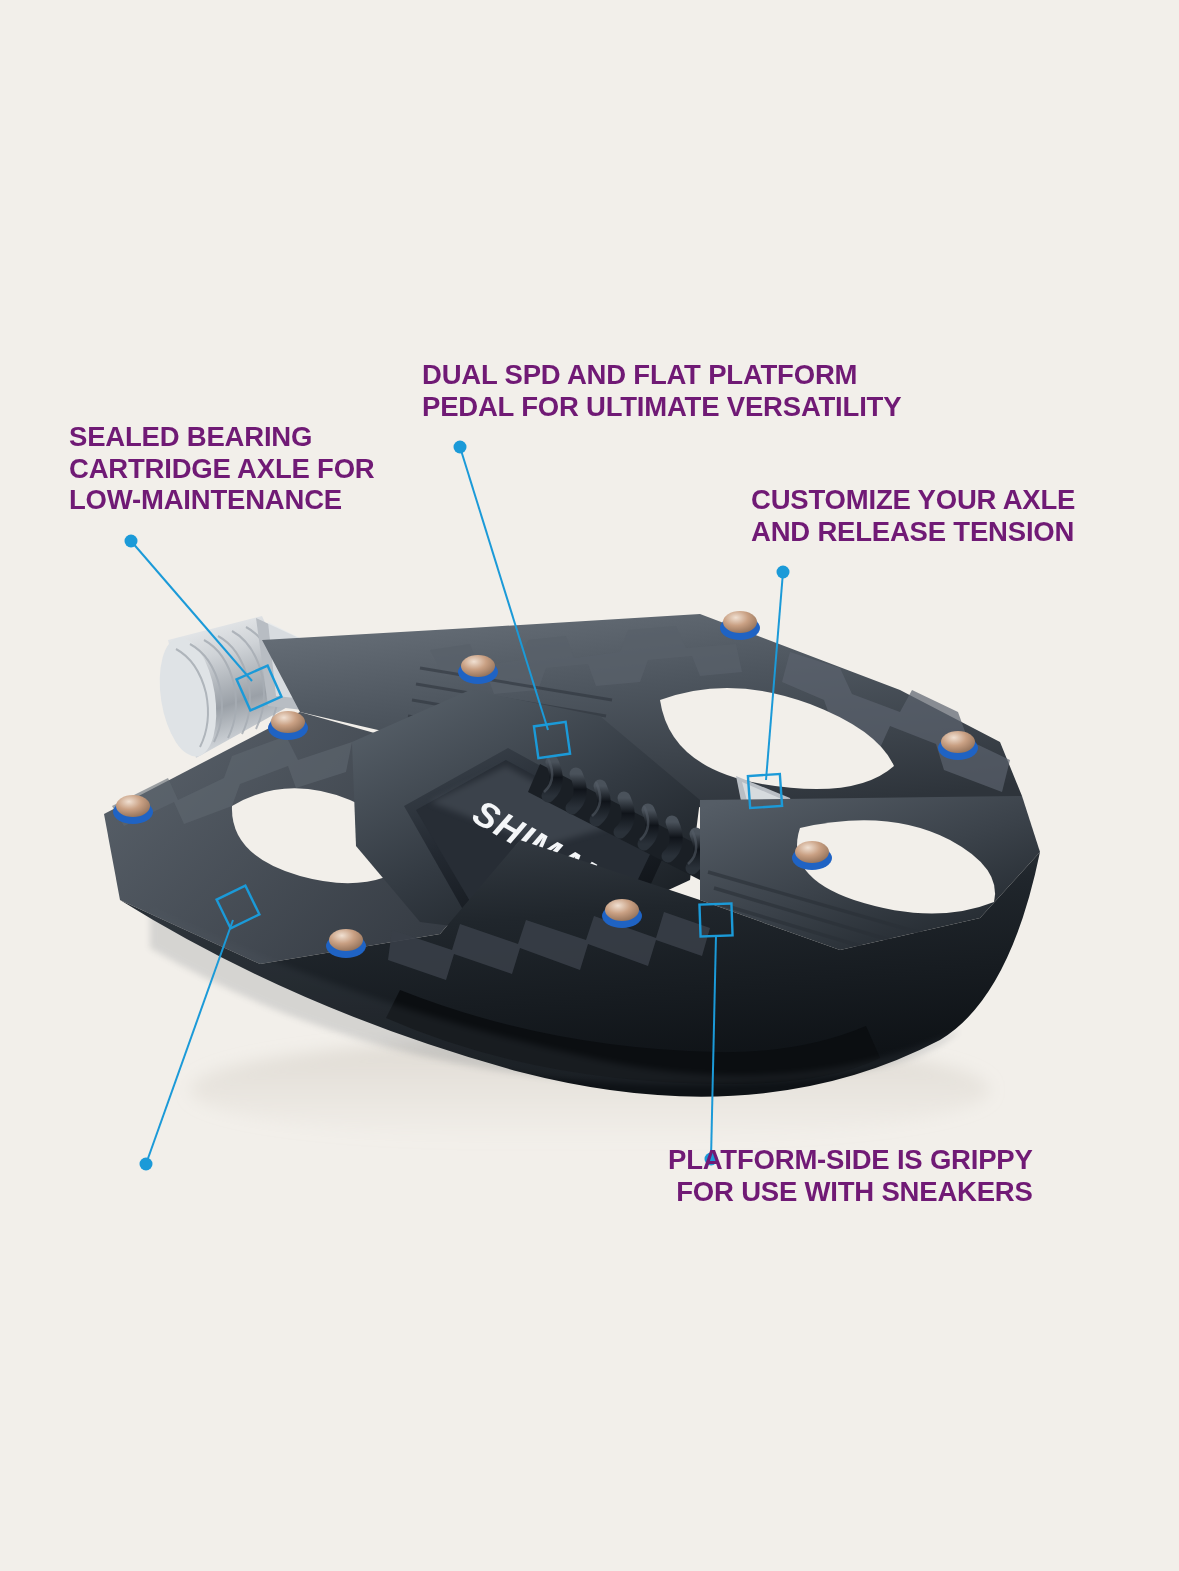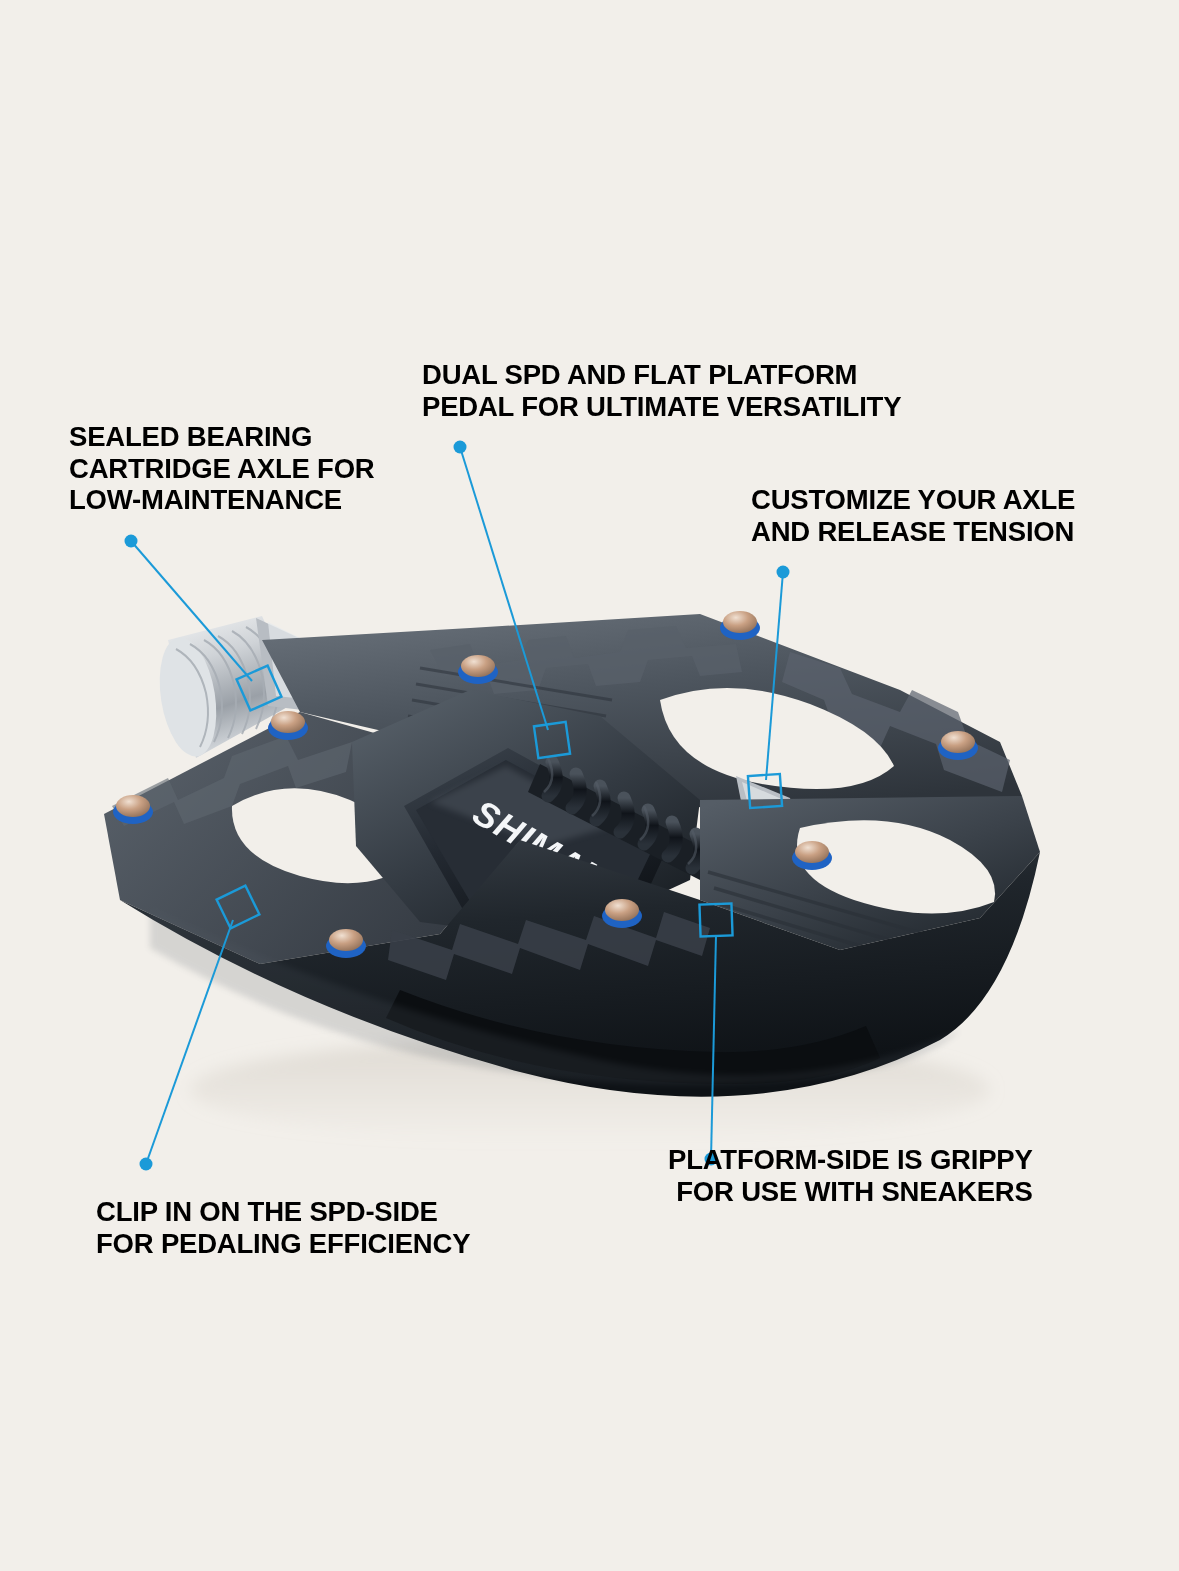--- a/index.html
+++ b/index.html
@@ -11,21 +11,21 @@
     position:relative;
   }
   #stage{position:absolute;inset:0;width:1179px;height:1571px;}
 
   .callout-text{
     position:absolute;
     font-weight:bold;
     font-size:27.5px;
     line-height:31.5px;
     letter-spacing:-0.2px;
-    color:#000000;
+    color:#701a75;
     white-space:pre;
     user-select:none;
   }
 
   
   #ct-sealed      { left:69px;  top:421px; }
   #ct-dual        { left:422px; top:359px; }
   #ct-customize   { left:751px; top:484px; }
   #ct-clip        { left:96px;  top:1196px; }
   #ct-platform    { left:668px; top:1144px;text-align:right; }
@@ -287,19 +287,17 @@
   <div class="callout-text" id="ct-sealed">SEALED BEARING
 CARTRIDGE AXLE FOR
 LOW-MAINTENANCE</div>
 
   <div class="callout-text" id="ct-dual">DUAL SPD AND FLAT PLATFORM
 PEDAL FOR ULTIMATE VERSATILITY</div>
 
   <div class="callout-text" id="ct-customize">CUSTOMIZE YOUR AXLE
 AND RELEASE TENSION</div>
 
-  <div class="callout-text" id="ct-clip">CLIP IN ON THE SPD-SIDE
-FOR PEDALING EFFICIENCY</div>
 
   <div class="callout-text" id="ct-platform">PLATFORM-SIDE IS GRIPPY
 FOR USE WITH SNEAKERS</div>
 
 </div>
 
 </body></html>

